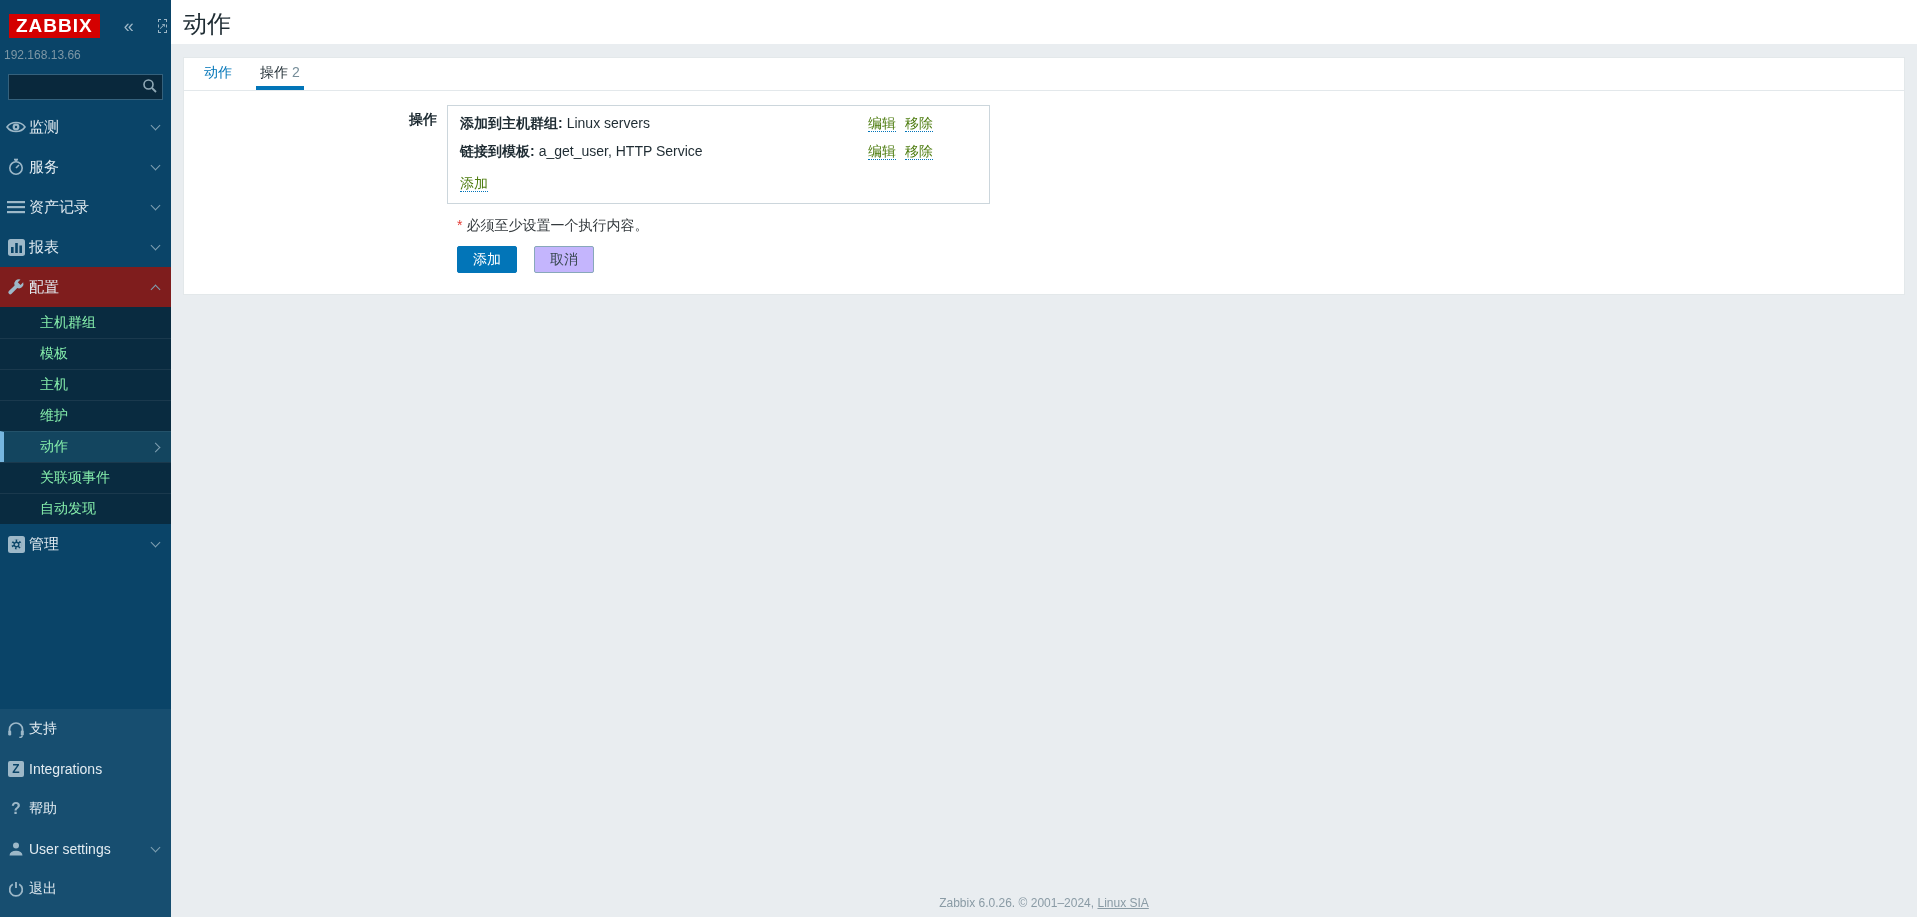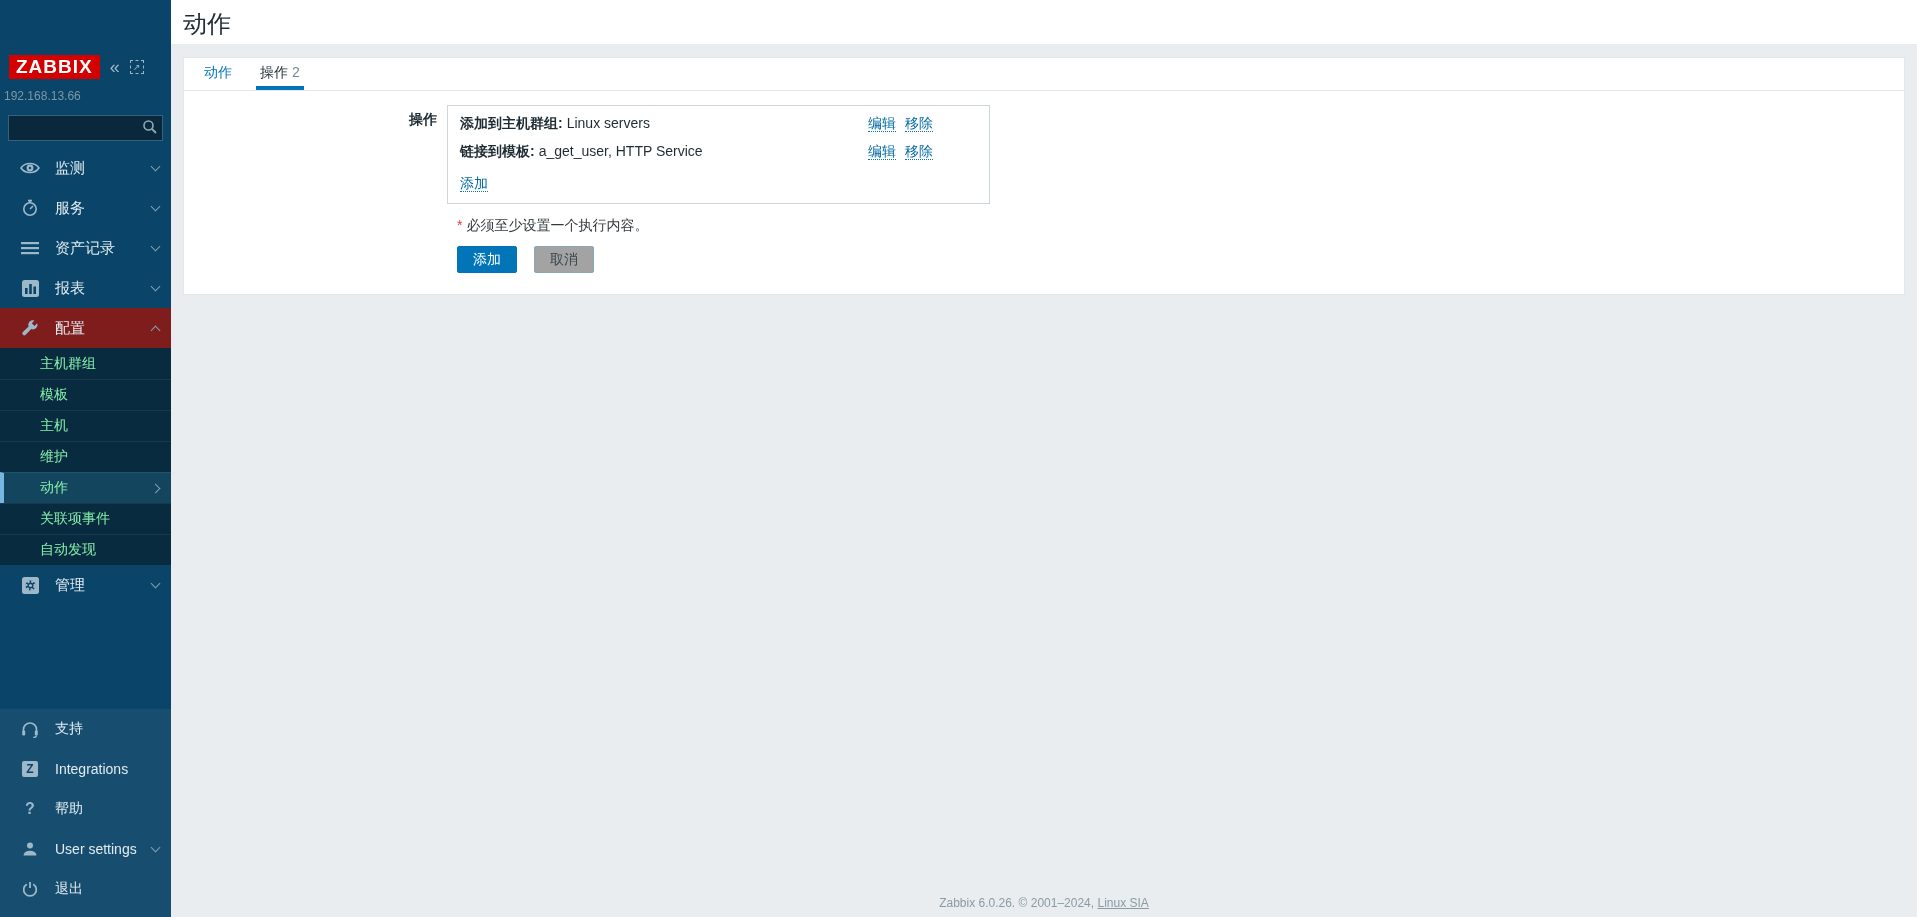--- a/index.html
+++ b/index.html
@@ -2,35 +2,35 @@
 <html><head>
 <meta charset="utf-8">
 <style>
   * { margin:0; padding:0; box-sizing:border-box; }
   html,body { width:1917px; height:917px; overflow:hidden;
     font-family:"Liberation Sans","DejaVu Sans",sans-serif; background:#e9edf0; }
 
   
   .sidebar { position:absolute; left:0; top:0; bottom:0; width:171px;
     background:#0a4468; color:#e2ebf1; display:flex; flex-direction:column; z-index:5; }
-  .logo-row { display:flex; align-items:center; gap:10px; padding:10px 10px 2px 9px; height:44px;margin-top:41px; }
+  .logo-row { display:flex; align-items:center; gap:24px; padding:10px 10px 2px 9px; height:44px; }
   .logo { background:#d40000; color:#fff; font-weight:bold; font-size:19px;
     letter-spacing:1px; padding:2px 7px 3px; line-height:1; }
   .collapse-ic { color:#9cb6c6; font-size:18px; line-height:1; cursor:pointer; }
   .expand-ic { width:14px; height:14px; border:1px dashed #9cb6c6; color:#9cb6c6;
     font-size:9px; line-height:12px; text-align:center; cursor:pointer; }
   .ip { color:#7d97a5; font-size:12px; padding:4px 4px 0; }
   .searchwrap { margin:12px 8px 0; position:relative; }
   .searchwrap input { width:100%; height:26px; background:#09283c; border:1px solid #35617c;
     color:#dfe8ee; padding:0 26px 0 8px; font-size:13px; outline:none; }
   .search-ic { position:absolute; right:5px; top:4px; }
 
   .nav { margin-top:7px; }
-  .mi { height:40px; display:flex; align-items:center; gap:15px;
-    padding:0 12px 0 20px; font-size:15px; color:#e2ebf1; cursor:pointer; }
+  .mi { height:40px; display:flex; align-items:center; gap:3px;
+    padding:0 12px 0 6px; font-size:15px; color:#e2ebf1; cursor:pointer; }
   .mi .ic { width:20px; display:flex; justify-content:center; flex:none; }
   .chev { width:7px; height:7px; border-right:1.5px solid #7fa0b2;
     border-bottom:1.5px solid #7fa0b2; margin-left:auto; flex:none; }
   .chev.down { transform:rotate(45deg); margin-top:-4px; }
   .chev.up { transform:rotate(225deg); margin-top:4px; }
   .chev.right { transform:rotate(-45deg); }
   .mi.expanded { background:#7f1d1d; }
   .submenu { background:#092b40; }
   .smi { height:31px; display:flex; align-items:center; padding:0 12px 0 40px;
     font-size:14px; color:#86efac; border-top:1px solid rgba(255,255,255,.07); cursor:pointer; }
@@ -58,32 +58,32 @@
   .form-row { display:flex; margin-top:14px; }
   .form-label { width:263px; text-align:right; padding:6px 10px 0 0;
     font-weight:bold; font-size:14px; color:#1f2c33; flex:none; }
   .opbox { width:543px; border:1px solid #ccd6dc; padding:4px 0 6px; }
   .optable { border-collapse:collapse; width:100%; font-size:14px; }
   .optable td { padding:5px 8px 5px 12px; vertical-align:top; }
   .optable .hdr td { color:#768d99; padding-top:4px; padding-bottom:6px; }
   .optable td.details { width:408px; color:#1f2c33; }
   .optable .pfx { font-weight:bold; }
   .optable .val { margin-left:4px; }
-  a.lnk { color:#0369a1; text-decoration:none; border-bottom:1px dotted #0275b8;
+  a.lnk { color:#4d7c0f; text-decoration:none; border-bottom:1px dotted #0275b8;
     cursor:pointer; font-size:14px; }
   .actions a.lnk { margin-right:9px; }
   .addrow { padding:8px 12px 4px; }
 
   .req-note { margin:13px 0 0 273px; font-size:14px; color:#33393d; }
   .req-note .star { color:#e33b35; margin-right:4px; }
   .btnrow { margin:11px 0 0 273px; display:flex; gap:17px; }
   .btn { height:27px; font-size:14px; border-radius:2px; padding:0 15px; cursor:pointer;
     font-family:inherit; }
   .btn.primary { background:#0275b8; border:1px solid #0275b8; color:#fff; }
-  .btn.secondary { background:#a3a3a3; border:1px solid #88a8ba; color:#37474f; }
+  .btn.secondary { background:#c4b5fd; border:1px solid #88a8ba; color:#37474f; }
 
   .footer { position:absolute; left:171px; right:0; bottom:7px; text-align:center;
     font-size:12px; color:#8a9ba5; }
   .footer a { color:#8a9ba5; text-decoration:underline; cursor:pointer; }
 </style>
 </head>
 <body>
 
 <div class="sidebar">
   <div class="logo-row">

